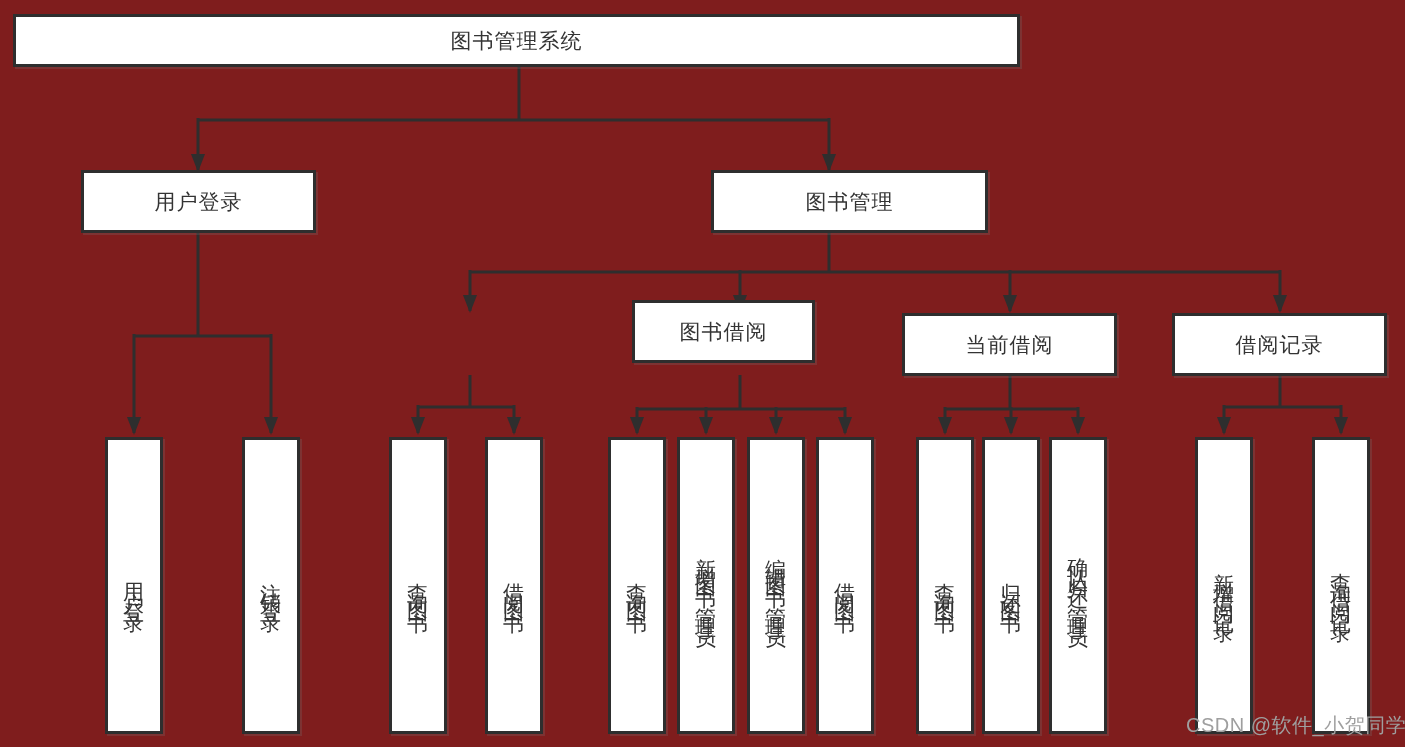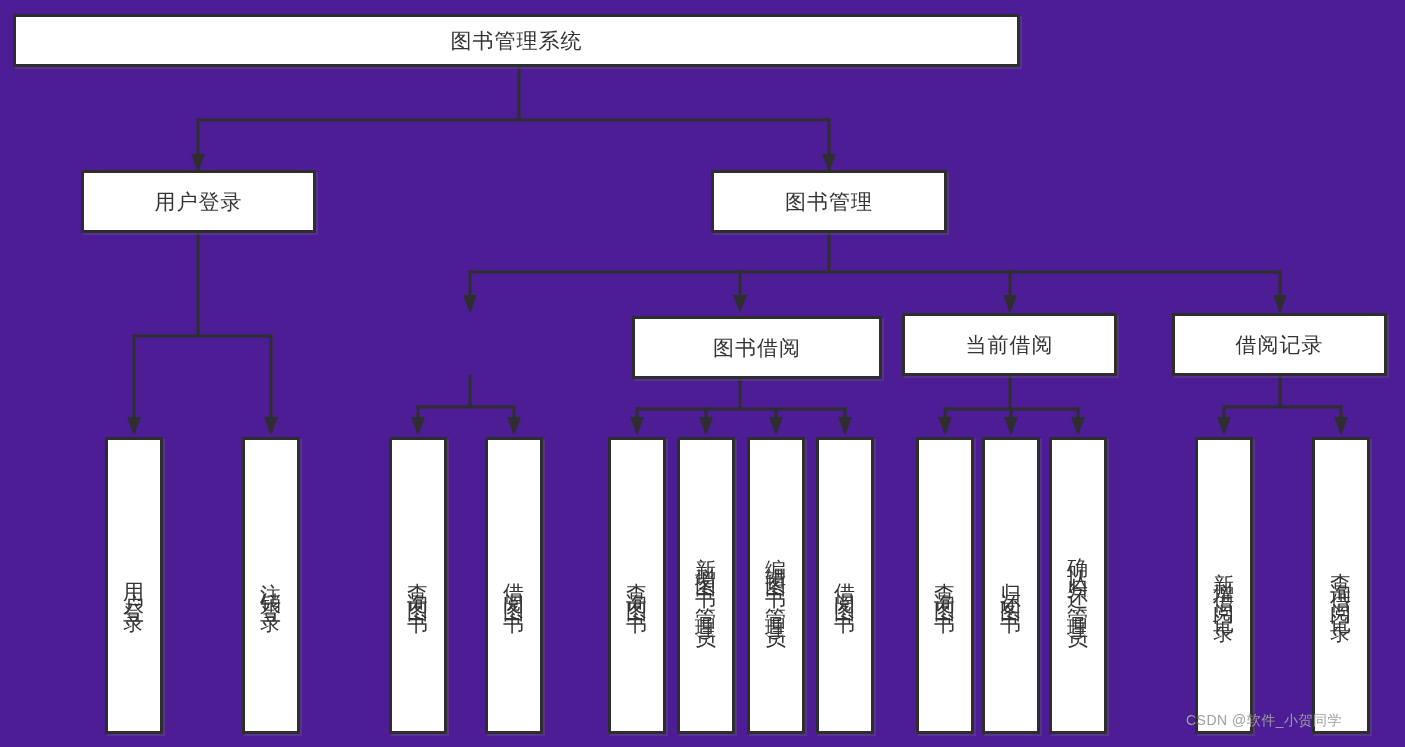--- a/index.html
+++ b/index.html
@@ -5,21 +5,21 @@
   html, body {
     margin: 0;
     padding: 0;
     background: #ffffff;
     font-family: "Liberation Sans", "DejaVu Sans", sans-serif;
   }
   .canvas {
     position: relative;
     width: 1405px;
     height: 747px;
-    background: #4c1d95;
+    background: #7f1d1d;
     overflow: hidden;
   }
   .connectors {
     position: absolute;
     left: 0;
     top: 0;
     width: 1405px;
     height: 747px;
     pointer-events: none;
   }
@@ -54,21 +54,21 @@
     font-size: 21px;
     writing-mode: vertical-rl;
     text-orientation: mixed;
     letter-spacing: 10px;
     line-height: 1;
   }
   .watermark {
     position: absolute;
     left: 1186px;
     top: 712px;
-    font-size: 14px;
+    font-size: 20px;
     color: #9f9f9f;
     white-space: nowrap;
     z-index: 5;
     letter-spacing: 0.5px;
   }
 </style>
 </head>
 <body>
 
 <div class="canvas">
@@ -111,23 +111,23 @@
     <path d="M1011,407 V433" fill="none" stroke="#2e2e2e" stroke-width="3" marker-end="url(#arrow)"></path>
     <path d="M1078,407 V433" fill="none" stroke="#2e2e2e" stroke-width="3" marker-end="url(#arrow)"></path>
 
     <path d="M1224,405 V433" fill="none" stroke="#2e2e2e" stroke-width="3" marker-end="url(#arrow)"></path>
     <path d="M1341,405 V433" fill="none" stroke="#2e2e2e" stroke-width="3" marker-end="url(#arrow)"></path>
   </svg>
 
   <div class="node hbox root">图书管理系统</div>
 
   <div class="node hbox" style="left:81px;top:170px;width:235px">用户登录</div>
-  <div class="node hbox" style="left:711px;top:170px;width:236px">图书管理</div>
+  <div class="node hbox" style="left:711px;top:170px;width:277px">图书管理</div>
 
-  <div class="node hbox" style="left:632px;top:316px;width:250px">图书借阅</div>
+  <div class="node hbox" style="left:632px;top:300px;width:183px">图书借阅</div>
   <div class="node hbox" style="left:1172px;top:313px;width:215px">借阅记录</div>
   <div class="node hbox" style="left:902px;top:313px;width:215px">当前借阅</div>
 
   <div class="node vbox" style="left:105px">用户登录</div>
   <div class="node vbox" style="left:242px">注销登录</div>
 
   <div class="node vbox" style="left:389px">查询图书</div>
   <div class="node vbox" style="left:485px">借阅图书</div>
 
   <div class="node vbox" style="left:608px">查询图书</div>

